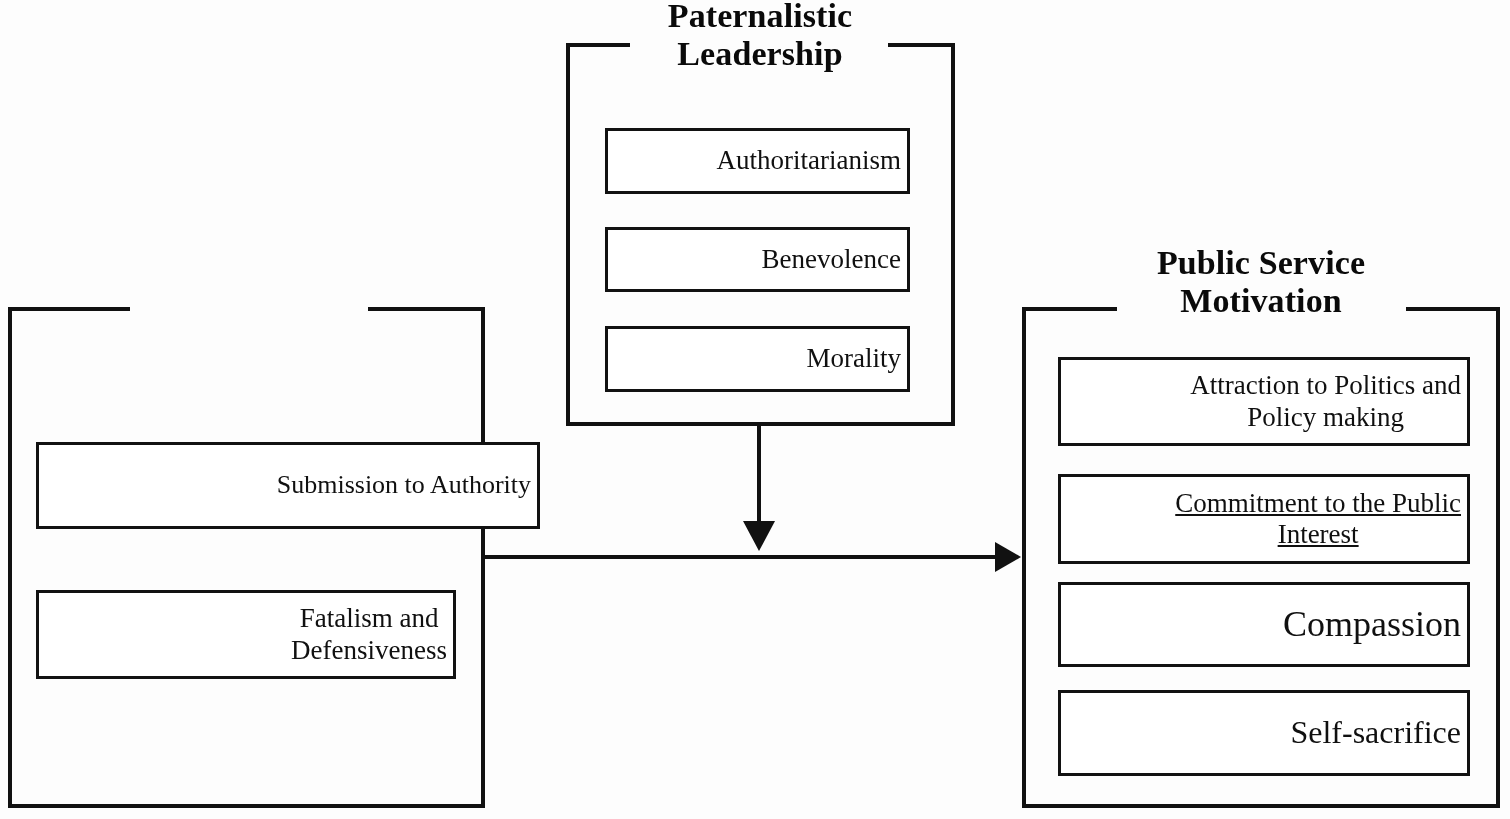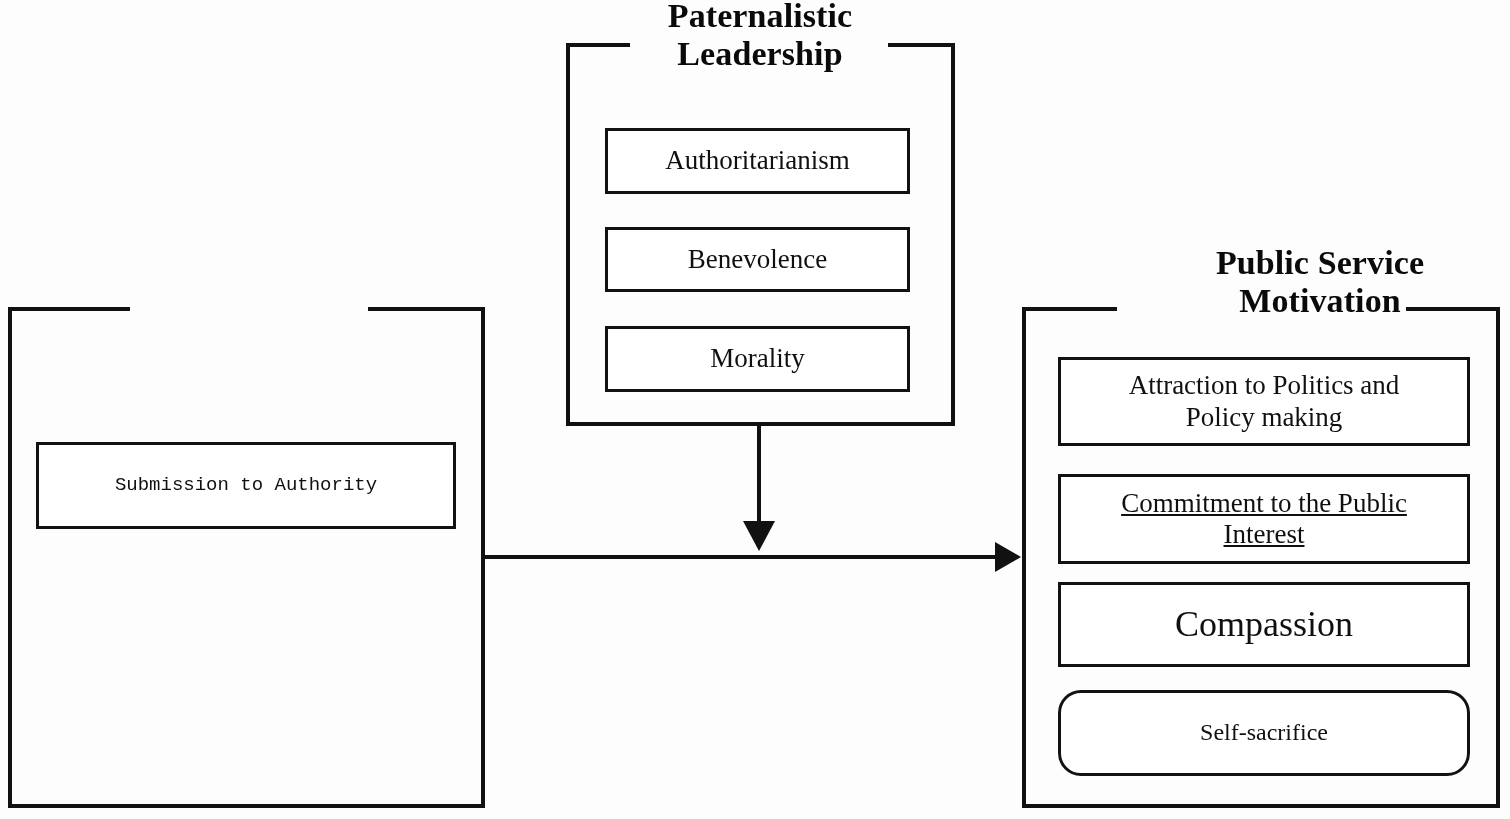--- a/index.html
+++ b/index.html
@@ -44,21 +44,21 @@
   }
 
   
   .dim-box {
     position: absolute;
     box-sizing: border-box;
     border: 3px solid #121212;
     background: #ffffff;
     display: flex;
     align-items: center;
-    justify-content: center;
+    justify-content: flex-end;
     text-align: center;
     line-height: 1.16;
     color: #101010;
     padding: 0 6px;
   }
   .dim-box .dim-label {
     display: block;
     white-space: pre-line;
   }
 
@@ -96,24 +96,28 @@
     <div class="edge" style="left:360px; top:0px; width:117px; height:4px;"></div>
 
     <div class="edge" style="left:0px; top:0px; width:4px; height:501px;"></div>
 
     <div class="edge" style="left:473px; top:0px; width:4px; height:501px;"></div>
 
     <div class="edge" style="left:0px; top:497px; width:477px; height:4px;"></div>
   </div>
 
 
-  <div class="dim-box" style="left:36px; top:442px; width:420px; height:87px; font-size:19px;font-family:Liberation Mono, monospace;">
+  <div class="dim-box" style="left:36px; top:442px; width:504px; height:87px; font-size:26px;">
     <span class="dim-label">Submission to Authority</span>
   </div>
 
+  <div class="dim-box" style="left:36px; top:590px; width:420px; height:89px; font-size:27px;">
+    <span class="dim-label">Fatalism and
+Defensiveness</span>
+  </div>
 
   <div class="construct" style="left:566px; top:43px; width:389px; height:383px;">
     <div class="edge" style="left:0px; top:0px; width:64px; height:4px;"></div>
     <div class="edge" style="left:322px; top:0px; width:67px; height:4px;"></div>
     <div class="edge" style="left:0px; top:0px; width:4px; height:383px;"></div>
     <div class="edge" style="left:385px; top:0px; width:4px; height:383px;"></div>
     <div class="edge" style="left:0px; top:379px; width:389px; height:4px;"></div>
   </div>
 
   <div class="construct-title" style="left:610px; top:-3px; width:300px; font-size:34px;">Paternalistic
@@ -132,38 +136,38 @@
   </div>
 
   <div class="construct" style="left:1022px; top:307px; width:478px; height:501px;">
     <div class="edge" style="left:0px; top:0px; width:95px; height:4px;"></div>
     <div class="edge" style="left:384px; top:0px; width:94px; height:4px;"></div>
     <div class="edge" style="left:0px; top:0px; width:4px; height:501px;"></div>
     <div class="edge" style="left:474px; top:0px; width:4px; height:501px;"></div>
     <div class="edge" style="left:0px; top:497px; width:478px; height:4px;"></div>
   </div>
 
-  <div class="construct-title" style="left:1170px; top:244px; width:300px; font-size:34px;">Public Service
+  <div class="construct-title" style="left:1111px; top:244px; width:300px; font-size:34px;">Public Service
 Motivation</div>
 
   <div class="dim-box" style="left:1058px; top:357px; width:412px; height:89px; font-size:27px;">
     <span class="dim-label">Attraction to Politics and
 Policy making</span>
   </div>
 
   <div class="dim-box" style="left:1058px; top:474px; width:412px; height:90px; font-size:27px;text-decoration:underline;">
     <span class="dim-label">Commitment to the Public
 Interest</span>
   </div>
 
   <div class="dim-box" style="left:1058px; top:582px; width:412px; height:85px; font-size:36px;">
     <span class="dim-label">Compassion</span>
   </div>
 
-  <div class="dim-box" style="left:1058px; top:690px; width:412px; height:86px; font-size:24px;border-radius:23px;">
+  <div class="dim-box" style="left:1058px; top:690px; width:412px; height:86px; font-size:32px;">
     <span class="dim-label">Self-sacrifice</span>
   </div>
 
   <div class="conn-line" style="left:485px; top:555px; width:510px; height:4px;"></div>
   <div class="arrow-right" style="left:995px; top:542px;"></div>
 
   <div class="conn-line" style="left:757px; top:426px; width:4px; height:96px;"></div>
   <div class="arrow-down" style="left:743px; top:521px;"></div>
 
 </div>

